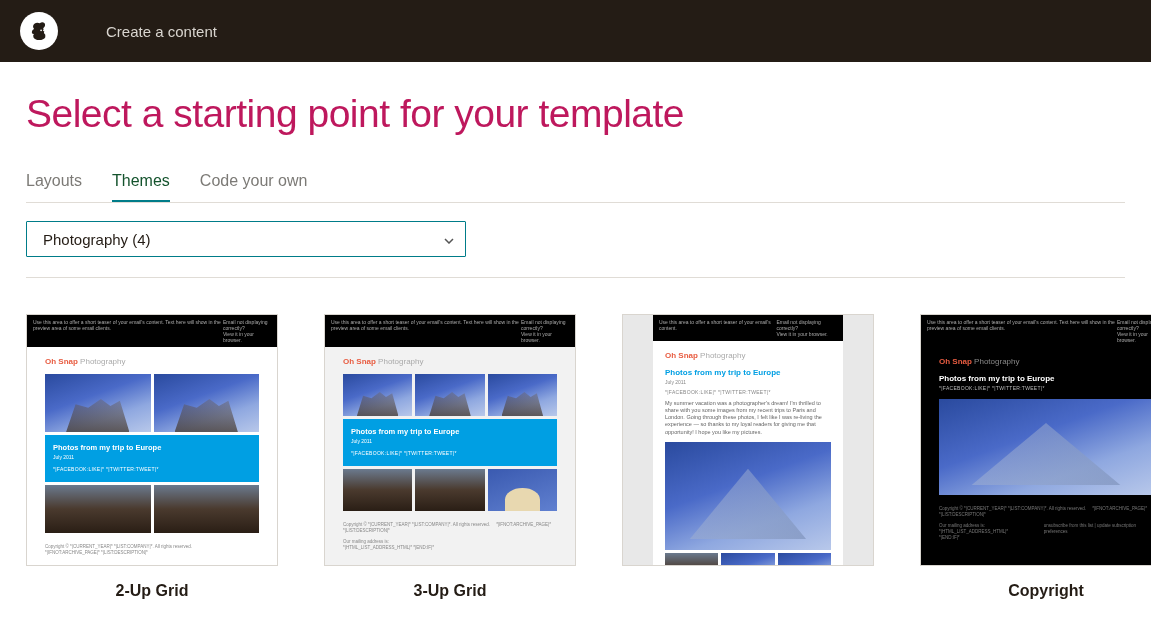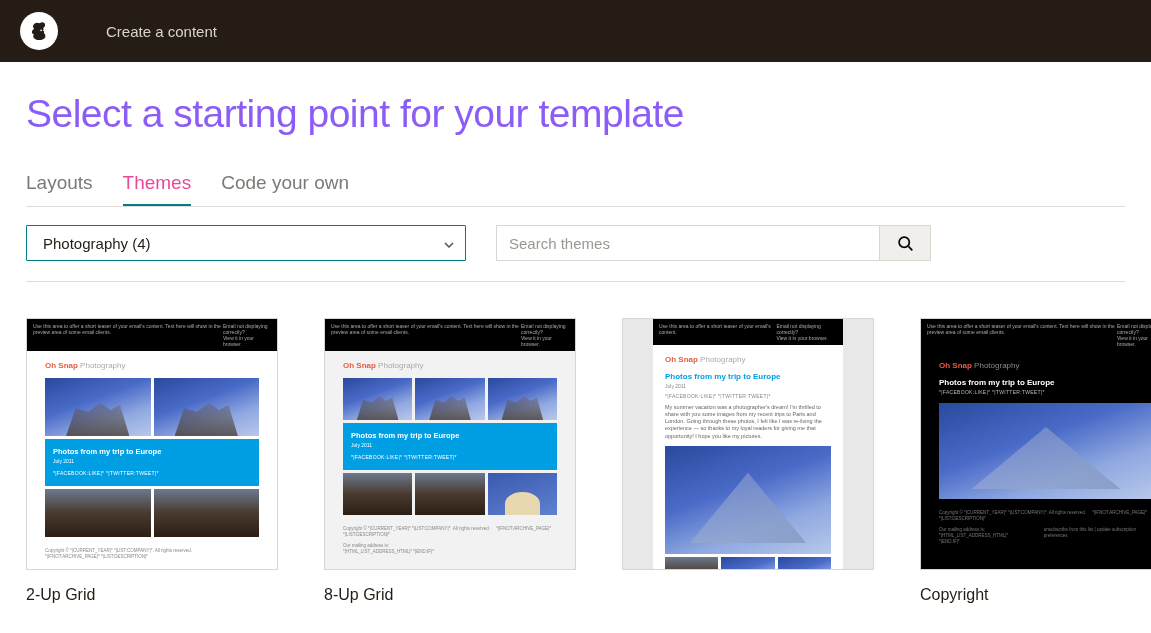--- a/index.html
+++ b/index.html
@@ -4,41 +4,41 @@
 <style>
 * { box-sizing: border-box; margin: 0; padding: 0; }
 body { font-family: -apple-system, BlinkMacSystemFont, "Segoe UI", Helvetica, Arial, sans-serif; background: #fff; color: #241c15; }
 
 .topbar { background: #241c15; height: 62px; display: flex; align-items: center; padding: 0 20px; }
 .logo { width: 38px; height: 38px; border-radius: 50%; background: #fff; display: flex; align-items: center; justify-content: center; margin-right: 48px; }
 .logo svg { width: 28px; height: 28px; }
 .topbar-title { color: #d9d5cf; font-size: 15px; font-weight: 400; }
 
 .page { padding: 30px 26px 40px 26px; }
-.page-title { font-size: 39px; font-weight: 400; letter-spacing: -0.5px; color: #8b5cf6; margin-bottom: 36px; }
+.page-title { font-size: 39px; font-weight: 400; letter-spacing: -0.5px; color: #be185d; margin-bottom: 36px; }
 
 .tabs { display: flex; gap: 30px; border-bottom: 1px solid #e0dcd6; margin-bottom: 18px; }
-.tab { font-size: 19px; color: #7c7a76; padding-bottom: 10px; cursor: pointer; border-bottom: 2px solid transparent; text-align: right; }
-.tab.active { color: #ec4899; border-bottom-color: #007c89; }
+.tab { font-size: 16px; color: #7c7a76; padding-bottom: 10px; cursor: pointer; border-bottom: 2px solid transparent; text-align: right; }
+.tab.active { color: #14532d; border-bottom-color: #007c89; }
 
 .filters { display: flex; gap: 30px; padding-bottom: 20px; border-bottom: 1px solid #e0dcd6; margin-bottom: 36px; }
 .select-wrap { position: relative; flex: 0 0 440px; }
 .select { width: 100%; height: 36px; border: 1px solid #007c89; background: #fff; padding: 0 34px 0 16px; font-size: 15px; color: #241c15; appearance: none; cursor: pointer; border-radius: 1px; }
 .chevron { position: absolute; right: 12px; top: 50%; transform: translateY(-50%); pointer-events: none; color: #555; }
 
 .search-wrap { flex: 0 0 435px; display: flex; }
 .search-input { flex: 1; height: 36px; border: 1px solid #d9d5cf; border-right: none; padding: 0 12px; font-size: 15px; color: #241c15; }
 .search-input::placeholder { color: #9b9893; }
 .search-btn { width: 52px; height: 36px; border: 1px solid #d9d5cf; background: #f1efec; display: flex; align-items: center; justify-content: center; cursor: pointer; }
 .search-btn svg { width: 17px; height: 17px; stroke: #241c15; }
 
 .grid { display: flex; gap: 46px; }
 .card { flex: 0 0 252px; cursor: pointer; }
 .thumb { width: 252px; height: 252px; border: 1px solid #d9d5cf; background: #fff; overflow: hidden; position: relative; }
-.card-label { text-align: left; font-size: 16px; font-weight: 400; margin-top: 16px; color: #241c15; }
+.card-label { text-align: center; font-size: 16px; font-weight: 700; margin-top: 16px; color: #241c15; }
 
 
 .tpl { width: 100%; height: 100%; display: flex; flex-direction: column; font-size: 6px; }
 .tpl-topstrip { background: #000; color: #fff; padding: 4px 6px; display: flex; justify-content: space-between; }
 .tpl-topstrip span { font-size: 5px; color: #aaa; line-height: 1.2; }
 .tpl-body { flex: 1; padding: 10px 18px; background: #fff; }
 .tpl-body.light { background: #f2f2f2; }
 .tpl-body.dark { background: #000; }
 .tpl-brand { font-size: 8px; font-weight: bold; margin-bottom: 8px; }
 .tpl-brand .b1 { color: #e85c41; }
@@ -106,29 +106,20 @@
     <div class="select-wrap">
       <select class="select">
         <option>Photography (4)</option>
       </select>
       <span class="chevron">
         <svg width="10" height="6" viewBox="0 0 10 6">
             <path d="M1 1 L5 5 L9 1" fill="none" stroke="currentColor" stroke-width="1.5"></path>
           </svg>
       </span>
     </div>
-    <div class="search-wrap">
-      <input class="search-input" placeholder="Search themes" style="">
-      <button class="search-btn">
-        <svg viewBox="0 0 20 20" fill="none">
-          <circle cx="8.5" cy="8.5" r="6" stroke="currentColor" stroke-width="2"></circle>
-          <line x1="13.5" y1="13.5" x2="18" y2="18" stroke="currentColor" stroke-width="2"></line>
-        </svg>
-      </button>
-    </div>
   </div>
 
   <div class="grid">
 
     <div class="card">
       <div class="thumb">
         <div class="tpl">
           <div class="tpl-topstrip">
               <span>Use this area to offer a short teaser of your email's content. Text here will show in the preview area of some email clients.</span>
               <span>Email not displaying correctly?<br>View it in your browser.</span>
@@ -179,21 +170,21 @@
                 <div class="photo street small3"></div>
                 <div class="photo dome small3"></div>
               </div>
             <div class="tpl-footer inbody">Copyright © *|CURRENT_YEAR|* *|LIST:COMPANY|*. All rights reserved. &nbsp;&nbsp;&nbsp; *|IFNOT:ARCHIVE_PAGE|* *|LIST:DESCRIPTION|*<div class="fcol">
                   <span>Our mailing address is:<br>*|HTML_LIST_ADDRESS_HTML|* *|END:IF|*</span>
                   <span></span>
                 </div></div>
           </div>
         </div>
       </div>
-      <div class="card-label">8-Up Grid</div>
+      <div class="card-label">3-Up Grid</div>
     </div>
 
     <div class="card">
       <div class="thumb">
         <div class="tpl mosaic-pad" style="background:#e8e8e8;">
           <div class="mosaic-inner">
             <div class="tpl-topstrip">
                 <span>Use this area to offer a short teaser of your email's content.</span>
                 <span>Email not displaying correctly?<br>View it in your browser.</span>
               </div>

